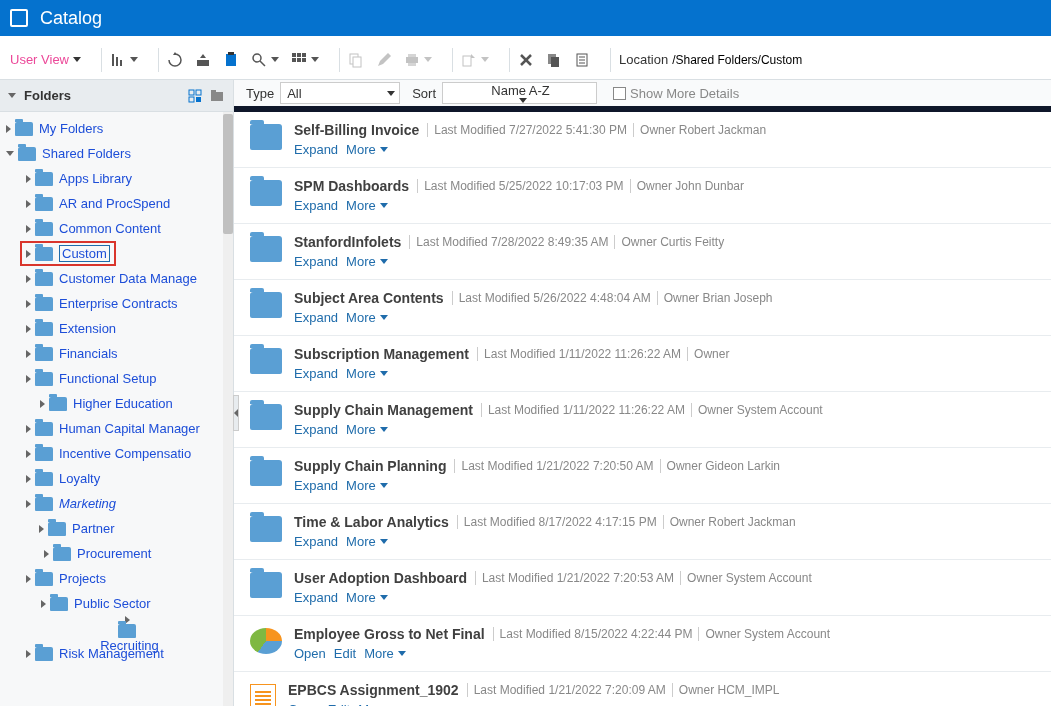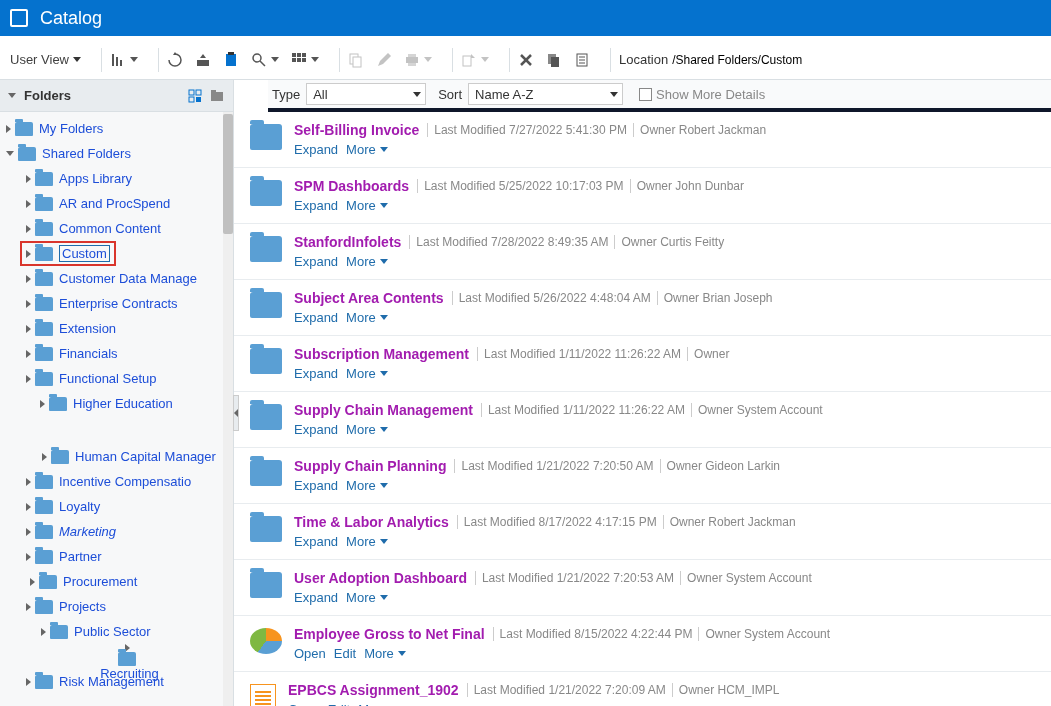--- a/index.html
+++ b/index.html
@@ -1,21 +1,21 @@
 <!DOCTYPE html>
 <html><head>
 <meta charset="utf-8">
 <style>
 * { box-sizing: border-box; margin: 0; padding: 0; }
 body { font-family: Arial, Helvetica, sans-serif; font-size: 13px; color: #333; background: #fff; width: 1051px; }
 .header-bar { background: #0572ce; color: #fff; height: 36px; display: flex; align-items: center; padding: 0 10px; }
 .header-bar .logo-icon { width: 18px; height: 18px; border: 2px solid #fff; margin-right: 12px; border-radius: 2px; }
 .header-bar .title { font-size: 18px; font-weight: 400; }
 .toolbar { height: 40px; border-bottom: 1px solid #d9dfe3; display: flex; align-items: center; padding: 0 10px; margin-top: 4px; }
-.toolbar-item { display: inline-flex; align-items: center; margin-right: 12px; cursor: pointer; color: #404040; }
+.toolbar-item { display: inline-flex; align-items: center; margin-right: 12px; cursor: pointer; color: #ec4899; }
 .toolbar-icon { width: 16px; height: 16px; display: inline-block; }
 .toolbar-sep { width: 1px; height: 24px; background: #d9dfe3; margin: 0 8px; }
 .caret-down { width: 0; height: 0; border-left: 4px solid transparent; border-right: 4px solid transparent; border-top: 5px solid #333; display: inline-block; margin-left: 4px; }
 .caret-down.light { border-top-color: #555; }
 .location-label { color: #333; margin-right: 4px; }
 .location-path { color: #000000; font-size: 12px; }
 .main-area { display: flex; height: 630px; }
 .sidebar { width: 234px; background: #f7f8f9; border-right: 1px solid #d9dfe3; display: flex; flex-direction: column; position: relative; }
 .sidebar-header { height: 32px; display: flex; align-items: center; padding: 0 8px; border-bottom: 1px solid #d9dfe3; background: #e8ecef; }
 .sidebar-header .folders-label { font-weight: bold; flex: 1; margin-left: 4px; }
@@ -28,36 +28,36 @@
 .folder-icon { width: 18px; height: 14px; background: #5a9fd4; border-radius: 2px 2px 1px 1px; position: relative; margin-right: 6px; flex-shrink: 0; }
 .folder-icon::before { content: ""; position: absolute; top: -3px; left: 0; width: 8px; height: 3px; background: #5a9fd4; border-radius: 1px 1px 0 0; }
 .tree-label { color: #1d4ed8; font-size: 13px; }
 .custom-highlight { border: 2px solid #d9352c; padding: 2px 4px; display: inline-flex; align-items: center; }
 .custom-highlight .tree-label { border: 1px solid #1f6cab; padding: 0 2px; }
 .scrollbar-track { width: 10px; background: #efefef; position: absolute; right: 0; top: 32px; bottom: 0; }
 .scrollbar-thumb { width: 10px; background: #c0c0c0; position: absolute; top: 2px; height: 120px; border-radius: 2px; }
 .splitter-handle { position: absolute; right: -6px; top: 50%; width: 6px; height: 36px; background: #e8ecef; border: 1px solid #ccc; display: flex; align-items: center; justify-content: center; cursor: pointer; }
 .splitter-handle .tri { width:0;height:0;border-top:4px solid transparent;border-bottom:4px solid transparent;border-right:4px solid #666; }
 .content { flex: 1; display: flex; flex-direction: column; }
-.filter-bar { height: 32px; border-bottom: 4px solid #0f172a; display: flex; align-items: center; padding: 0 4px; gap: 6px; background: #f9fafb; margin-left: 34px; }
+.filter-bar { height: 32px; border-bottom: 6px solid #0f172a; display: flex; align-items: center; padding: 0 12px; gap: 6px; background: #f9fafb; }
 .filter-bar label { color: #333; }
 .filter-select { border: 1px solid #ccc; height: 22px; display: inline-flex; align-items: center; padding: 0 4px 0 6px; min-width: 120px; background: #fff; justify-content: space-between; cursor: pointer; }
-.filter-select.big { min-width: 155px; }
+.filter-select.big { min-width: 155px; flex-direction: column; }
 .checkbox { width: 13px; height: 13px; border: 1px solid #888; display: inline-block; background:#fff; }
 .list { flex: 1; overflow: hidden; }
 .list-item { display: flex; align-items: flex-start; padding: 10px 16px; border-bottom: 1px solid #e8ecef; }
 .list-icon { width: 32px; height: 26px; margin-right: 12px; margin-top: 2px; flex-shrink: 0; }
 .list-icon.folder { background: #5a9fd4; border-radius: 3px 3px 2px 2px; position: relative; }
 .list-icon.folder::before { content:""; position:absolute; top:-4px; left:0; width:14px; height:4px; background:#5a9fd4; border-radius:2px 2px 0 0; }
 .list-icon.pie { border-radius: 50%; background: conic-gradient(#f7941e 0 25%, #5a9fd4 25% 60%, #7fb842 60% 100%); }
 .list-icon.doc { background: #fff; border: 1px solid #f7941e; position: relative; width:26px; height:30px; }
 .list-icon.doc::after { content:""; position:absolute; left:4px; right:4px; top:6px; height:2px; background:#f7941e; box-shadow: 0 4px 0 #f7941e, 0 8px 0 #f7941e, 0 12px 0 #f7941e; }
 .item-content { flex: 1; }
 .item-header { display: flex; align-items: center; flex-wrap: wrap; gap: 0; }
-.item-title { font-weight: bold; color: #a21caf; font-size: 14px; margin-right: 8px; }
+.item-title { font-weight: bold; color: #404040; font-size: 14px; margin-right: 8px; }
 .item-meta { color: #888; font-size: 12px; border-left: 1px solid #ccc; padding: 0 6px; }
 .item-meta:first-of-type { border-left: 1px solid #ccc; }
 .item-actions { margin-top: 4px; display: flex; gap: 8px; }
 .action-link { color: #1f6cab; font-size: 13px; cursor: pointer; }
 .action-link.more { display: inline-flex; align-items: center; }
 .disabled-icon { opacity: 0.35; }
 </style>
 </head>
 <body>
 
@@ -245,46 +245,46 @@
         <div class="tree-row" style="padding-left: 26px;">
           <span class="tree-expand collapsed"></span>
           <span class="folder-icon"></span>
           <span class="tree-label">Functional Setup</span>
         </div>
         <div class="tree-row" style="padding-left: 40px;">
           <span class="tree-expand collapsed"></span>
           <span class="folder-icon"></span>
           <span class="tree-label">Higher Education</span>
         </div>
-        <div class="tree-row" style="padding-left: 42px; margin-top: 28px;">
+        <div class="tree-row" style="padding-left: 26px;">
           <span class="tree-expand collapsed"></span>
           <span class="folder-icon"></span>
           <span class="tree-label">Human Capital Manager</span>
         </div>
         <div class="tree-row" style="padding-left: 26px;">
           <span class="tree-expand collapsed"></span>
           <span class="folder-icon"></span>
           <span class="tree-label">Incentive Compensatio</span>
         </div>
         <div class="tree-row" style="padding-left: 26px;">
           <span class="tree-expand collapsed"></span>
           <span class="folder-icon"></span>
           <span class="tree-label">Loyalty</span>
         </div>
         <div class="tree-row" style="padding-left: 26px; font-style: italic;">
           <span class="tree-expand collapsed"></span>
           <span class="folder-icon"></span>
           <span class="tree-label">Marketing</span>
         </div>
-        <div class="tree-row" style="padding-left: 26px;">
+        <div class="tree-row" style="padding-left: 39px;">
           <span class="tree-expand collapsed"></span>
           <span class="folder-icon"></span>
           <span class="tree-label">Partner</span>
         </div>
-        <div class="tree-row" style="padding-left: 30px; text-align: right;">
+        <div class="tree-row" style="padding-left: 44px; text-align: right;">
           <span class="tree-expand collapsed"></span>
           <span class="folder-icon"></span>
           <span class="tree-label">Procurement</span>
         </div>
         <div class="tree-row" style="padding-left: 26px;">
           <span class="tree-expand collapsed"></span>
           <span class="folder-icon"></span>
           <span class="tree-label">Projects</span>
         </div>
         <div class="tree-row" style="padding-left: 26px; margin-left: 15px;">

